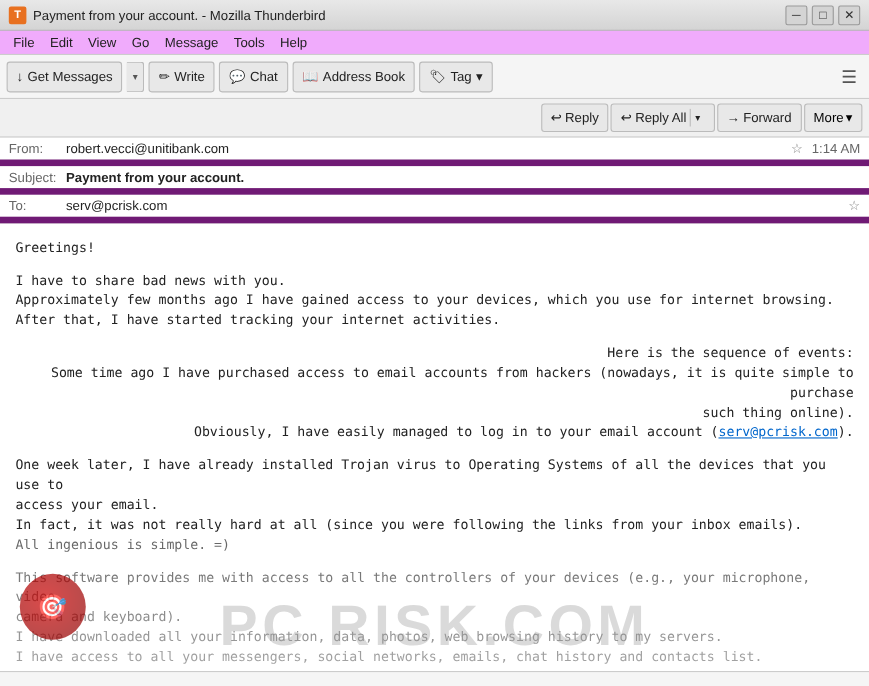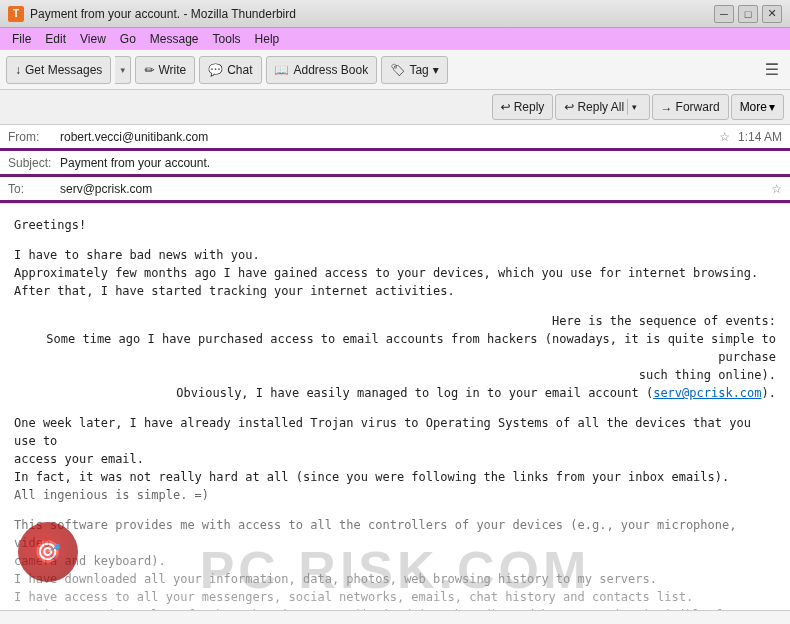--- a/index.html
+++ b/index.html
@@ -103,21 +103,21 @@
 
     
     .email-header {
       background: #fff;
       border-bottom: 1px solid #ddd;
     }
     .header-row {
       display: flex;
       align-items: center;
       padding: 3px 8px;
-      border-bottom: 3px solid #701a75;
+      border-bottom: 6px solid #701a75;
       min-height: 26px;
     }
     .header-label {
       color: #666;
       font-size: 12px;
       width: 52px;
       flex-shrink: 0;
     }
     .header-value {
       font-size: 12px;
@@ -314,21 +314,21 @@
 
   <div class="header-row">
     <span class="header-label">From:</span>
     <span class="header-value">robert.vecci@unitibank.com</span>
     <span class="header-star">☆</span>
     <span class="header-time">1:14 AM</span>
   </div>
 
   <div class="header-row">
     <span class="header-label">Subject:</span>
-    <span class="header-value" style="font-weight:normal;">Payment from your account.</span>
+    <span class="header-value" style="font-weight:bold;">Payment from your account.</span>
   </div>
 
   <div class="header-row">
     <span class="header-label">To:</span>
     <span class="header-value">serv@pcrisk.com</span>
     <span class="header-star">☆</span>
   </div>
 </div>
 
 <div class="email-body-container" style="position:relative; height: 406px;">

